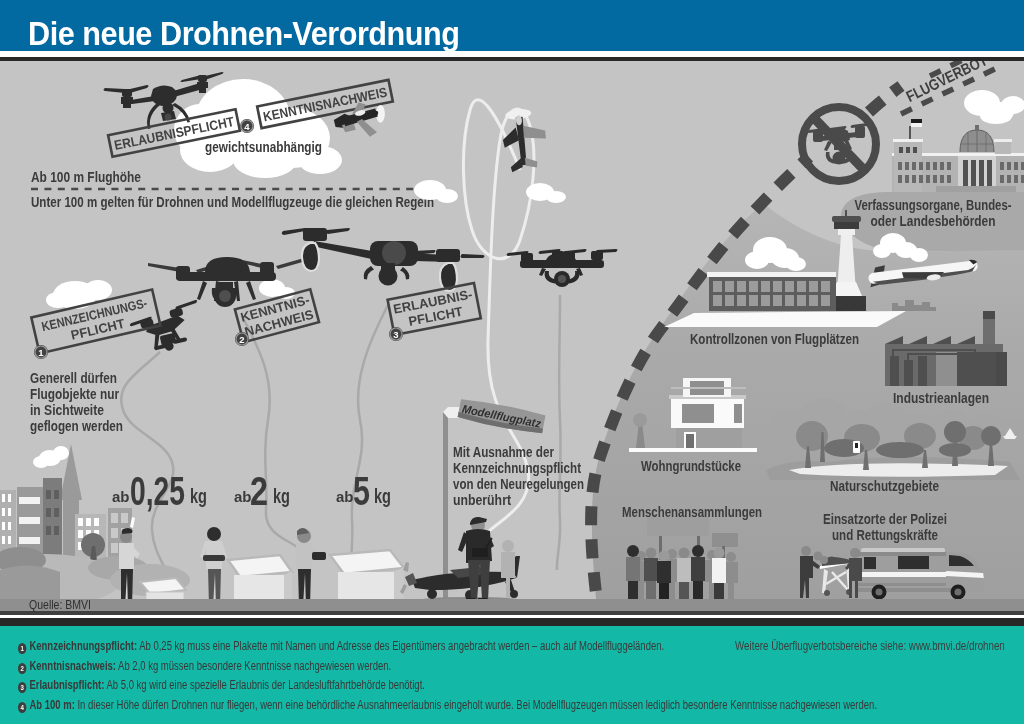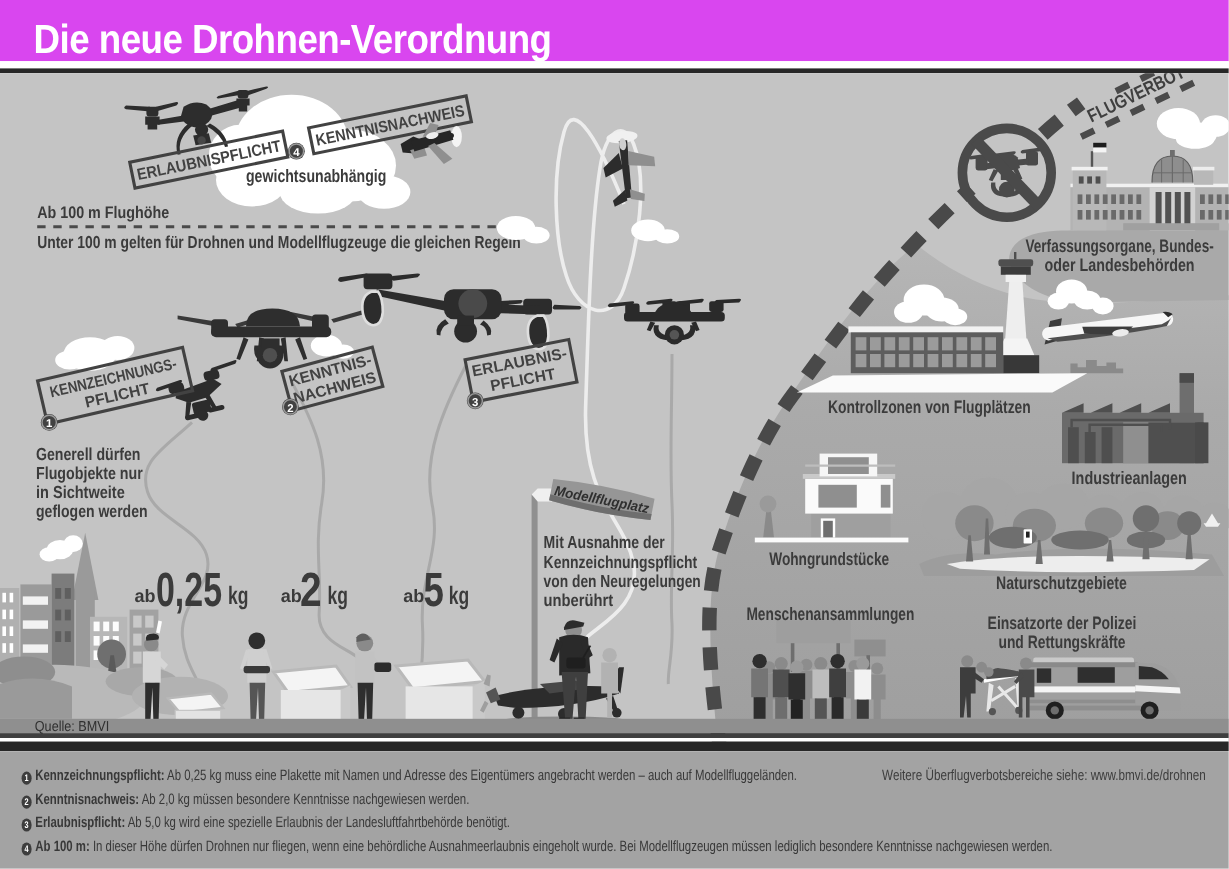--- a/index.html
+++ b/index.html
@@ -1,23 +1,23 @@
 <!DOCTYPE html>
 <html><head>
 <meta charset="utf-8">
 <style>
 html,body{margin:0;padding:0;}
 body{width:1024px;height:724px;background:#fff;font-family:"Liberation Sans",sans-serif;overflow:hidden;}
 #page{position:relative;width:1024px;height:724px;background:#fff;}
-#hdr{position:absolute;left:0;top:0;width:1024px;height:51px;background:#d946ef;}
+#hdr{position:absolute;left:0;top:0;width:1024px;height:51px;background:#0369a1;}
 #hdr span{position:absolute;left:28px;top:14px;font-size:34px;font-weight:bold;color:#fff;letter-spacing:-0.5px;transform:scaleX(0.9);transform-origin:left top;white-space:nowrap;}
 #wline{position:absolute;left:0;top:51px;width:1024px;height:6px;background:#fff;}
 #bline{position:absolute;left:0;top:57px;width:1024px;height:4px;background:#272727;}
 #art{position:absolute;left:0;top:61px;}
-#footer{position:absolute;left:0;top:626px;width:1024px;height:98px;background:#a3a3a3;font-size:12px;color:#383838;}
+#footer{position:absolute;left:0;top:626px;width:1024px;height:98px;background:#14b8a6;font-size:12px;color:#383838;}
 .fl{position:absolute;left:18px;white-space:nowrap;transform:scaleX(0.76);transform-origin:left center;font-size:12.5px;}
 .fl b{font-weight:bold;}
 .num{display:inline-block;width:11px;height:11px;line-height:11px;border-radius:50%;background:#3d3d3d;color:#fff;font-size:8px;font-weight:bold;text-align:center;margin-right:4px;vertical-align:-1px;}
 #fright{position:absolute;right:19px;top:13px;font-size:12.5px;color:#3d3d3d;transform:scaleX(0.78);transform-origin:right center;}
 </style>
 </head>
 <body>
 <div id="page">
   <div id="hdr">
       <span>Die neue Drohnen-Verordnung</span>

